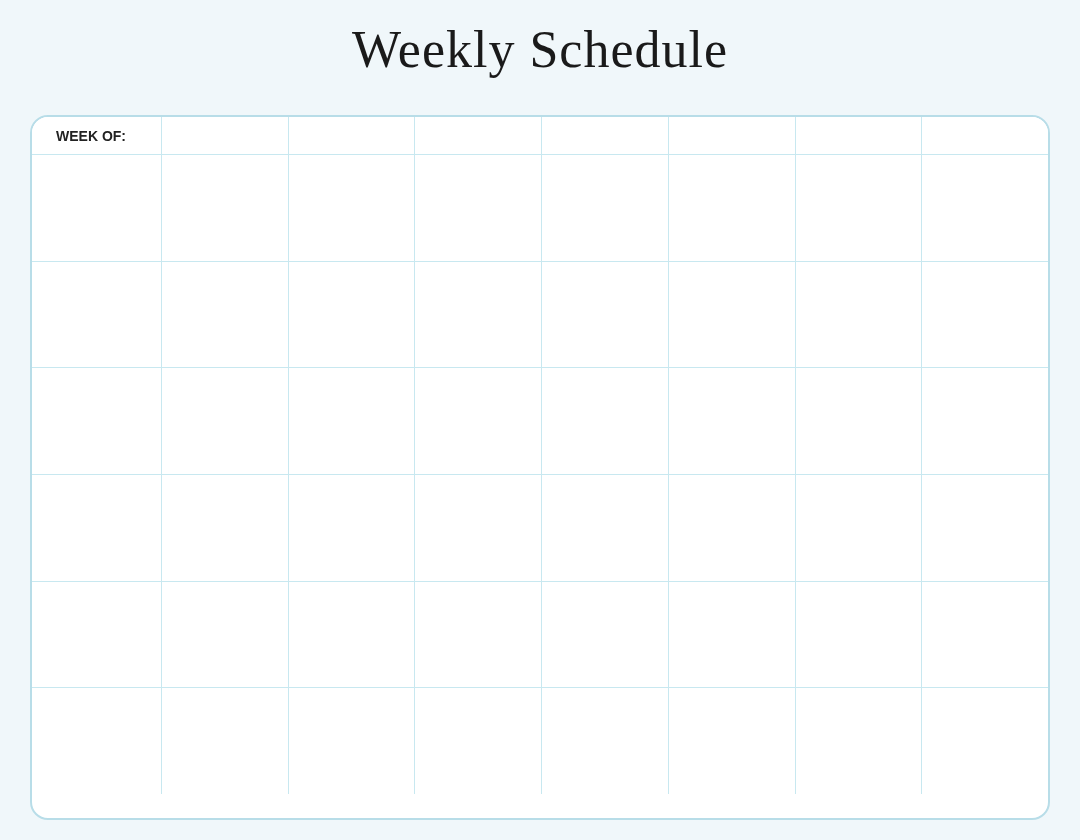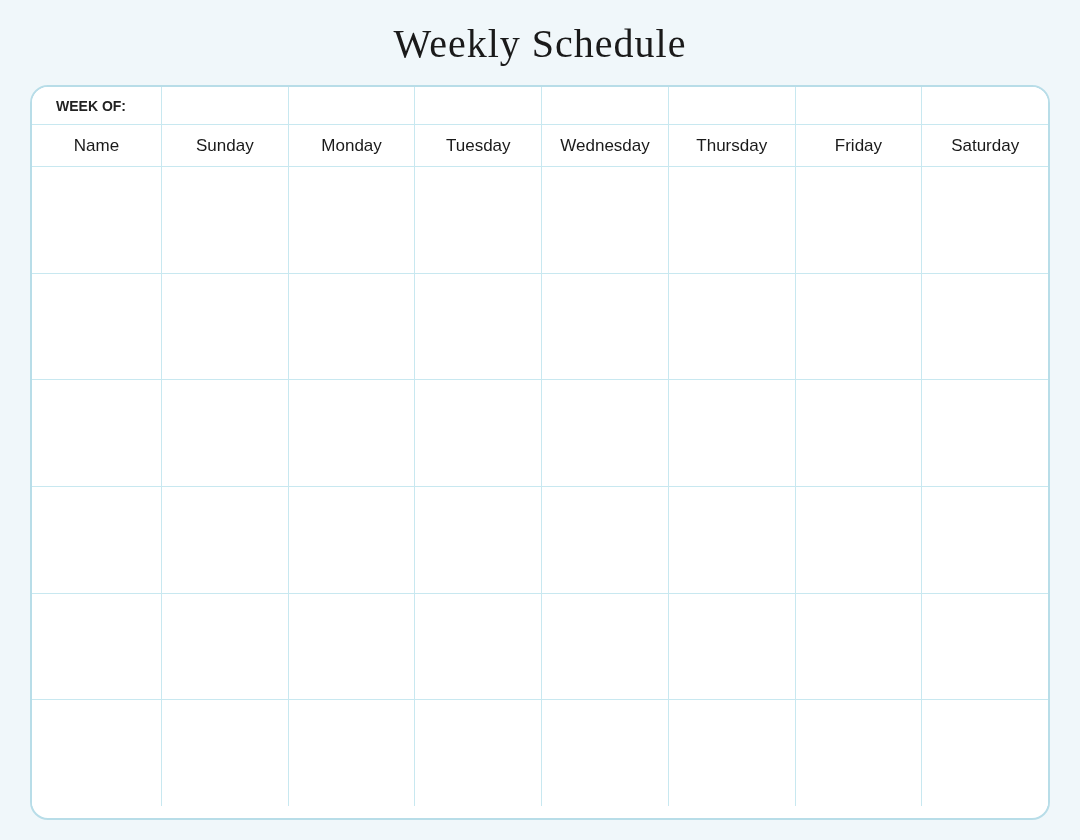--- a/index.html
+++ b/index.html
@@ -14,24 +14,24 @@
       background: #f0f7fa;
       display: flex;
       flex-direction: column;
       align-items: center;
       justify-content: flex-start;
       font-family: 'Georgia', serif;
       padding: 20px 30px;
     }
 
     .page-title {
-      font-size: 40px;
+      font-size: 52px;
       font-weight: 400;
       color: #1a1a1a;
-      margin-bottom: 18px;
+      margin-bottom: 36px;
       letter-spacing: 1px;
     }
 
     .schedule-container {
       width: 100%;
       background: white;
       border: 2px solid #b8dde8;
       border-radius: 18px;
       overflow: hidden;
       flex: 1;
@@ -153,30 +153,20 @@
       <div class="week-of-cell"></div>
       <div class="week-of-cell"></div>
       <div class="week-of-cell"></div>
       <div class="week-of-cell"></div>
       <div class="week-of-cell"></div>
       <div class="week-of-cell"></div>
       <div class="week-of-cell"></div>
     </div>
   </div>
 
-  <div class="header-row">
-    <div class="header-cell header-name">Name</div>
-    <div class="header-cell header-day">Sunday</div>
-    <div class="header-cell header-day">Monday</div>
-    <div class="header-cell header-day">Tuesday</div>
-    <div class="header-cell header-day">Wednesday</div>
-    <div class="header-cell header-day">Thursday</div>
-    <div class="header-cell header-day">Friday</div>
-    <div class="header-cell header-day">Saturday</div>
-  </div>
 
   <div class="grid-body" style="height: 639px;">
     <div class="grid-row" style="flex:1">
       <div class="grid-cell"></div>
       <div class="grid-cell"></div>
       <div class="grid-cell"></div>
       <div class="grid-cell"></div>
       <div class="grid-cell"></div>
       <div class="grid-cell"></div>
       <div class="grid-cell"></div>

